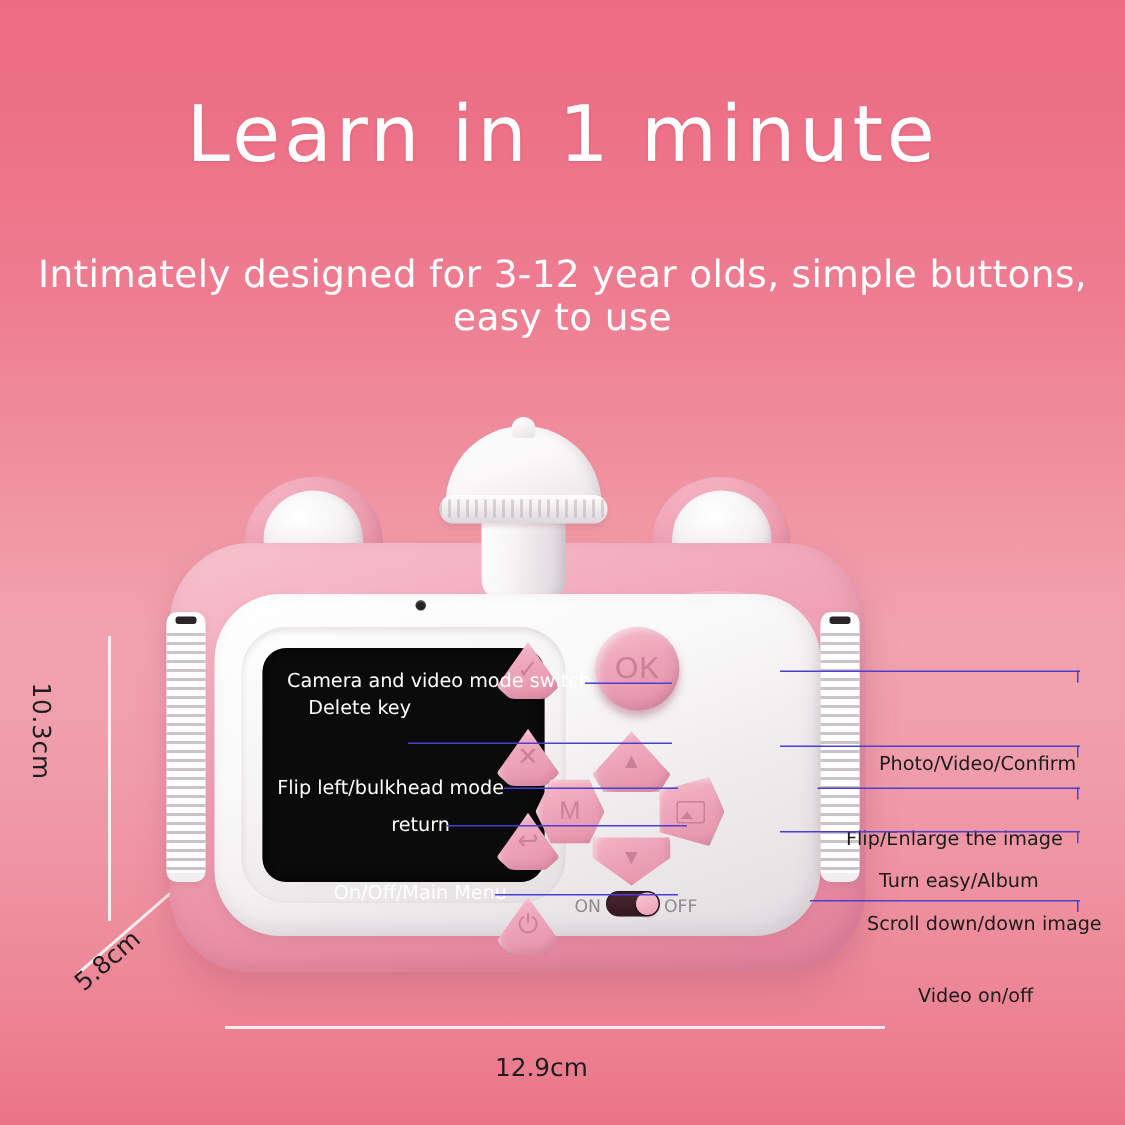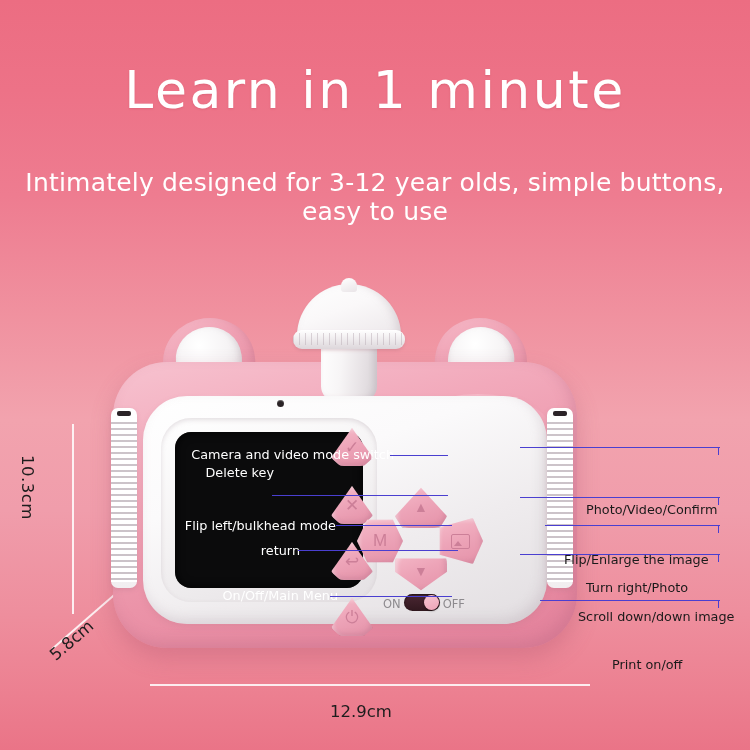--- a/index.html
+++ b/index.html
@@ -258,20 +258,23 @@
     <div class="tri-btn" id="btn-x">
       <span>✕</span>
     </div>
     <div class="tri-btn" id="btn-ret">
       <span>↩</span>
     </div>
     <div class="tri-btn" id="btn-pwr">
       <span>⏻</span>
     </div>
 
+    <div id="btn-ok">
+      <span>OK</span>
+    </div>
     <div class="dpad" id="dpad-up">
       <span>▲</span>
     </div>
     <div class="dpad" id="dpad-down">
       <span>▼</span>
     </div>
     <div class="dpad" id="dpad-mid">
       <span>M</span>
     </div>
     <div class="dpad" id="dpad-right">
@@ -294,23 +297,23 @@
   <div class="anno anno-left" id="a5">On/Off/Main Menu</div>
 
   <div class="lead" style="left:390px;top:455px;width:58px;"></div>
   <div class="lead" style="left:272px;top:495px;width:176px;"></div>
   <div class="lead" style="left:336px;top:525px;width:116px;"></div>
   <div class="lead" style="left:298px;top:550px;width:160px;"></div>
   <div class="lead" style="left:330px;top:596px;width:122px;"></div>
 
   <div class="anno anno-right" id="b1">Photo/Video/Confirm</div>
   <div class="anno anno-right" id="b2">Flip/Enlarge the image</div>
-  <div class="anno anno-right" id="b3">Turn right/Photo</div>
+  <div class="anno anno-right" id="b3">Turn easy/Album</div>
   <div class="anno anno-right" id="b4">Scroll down/down image</div>
-  <div class="anno anno-right" id="b5">Print on/off</div>
+  <div class="anno anno-right" id="b5">Video on/off</div>
 
   <div class="lead" style="left:520px;top:447px;width:200px;"></div>
   <div class="lead-v" style="left:718px;top:447px;height:8px;"></div>
 
   <div class="lead" style="left:520px;top:497px;width:200px;"></div>
   <div class="lead-v" style="left:718px;top:497px;height:8px;"></div>
 
   <div class="lead" style="left:545px;top:525px;width:175px;"></div>
   <div class="lead-v" style="left:718px;top:525px;height:8px;"></div>
 

